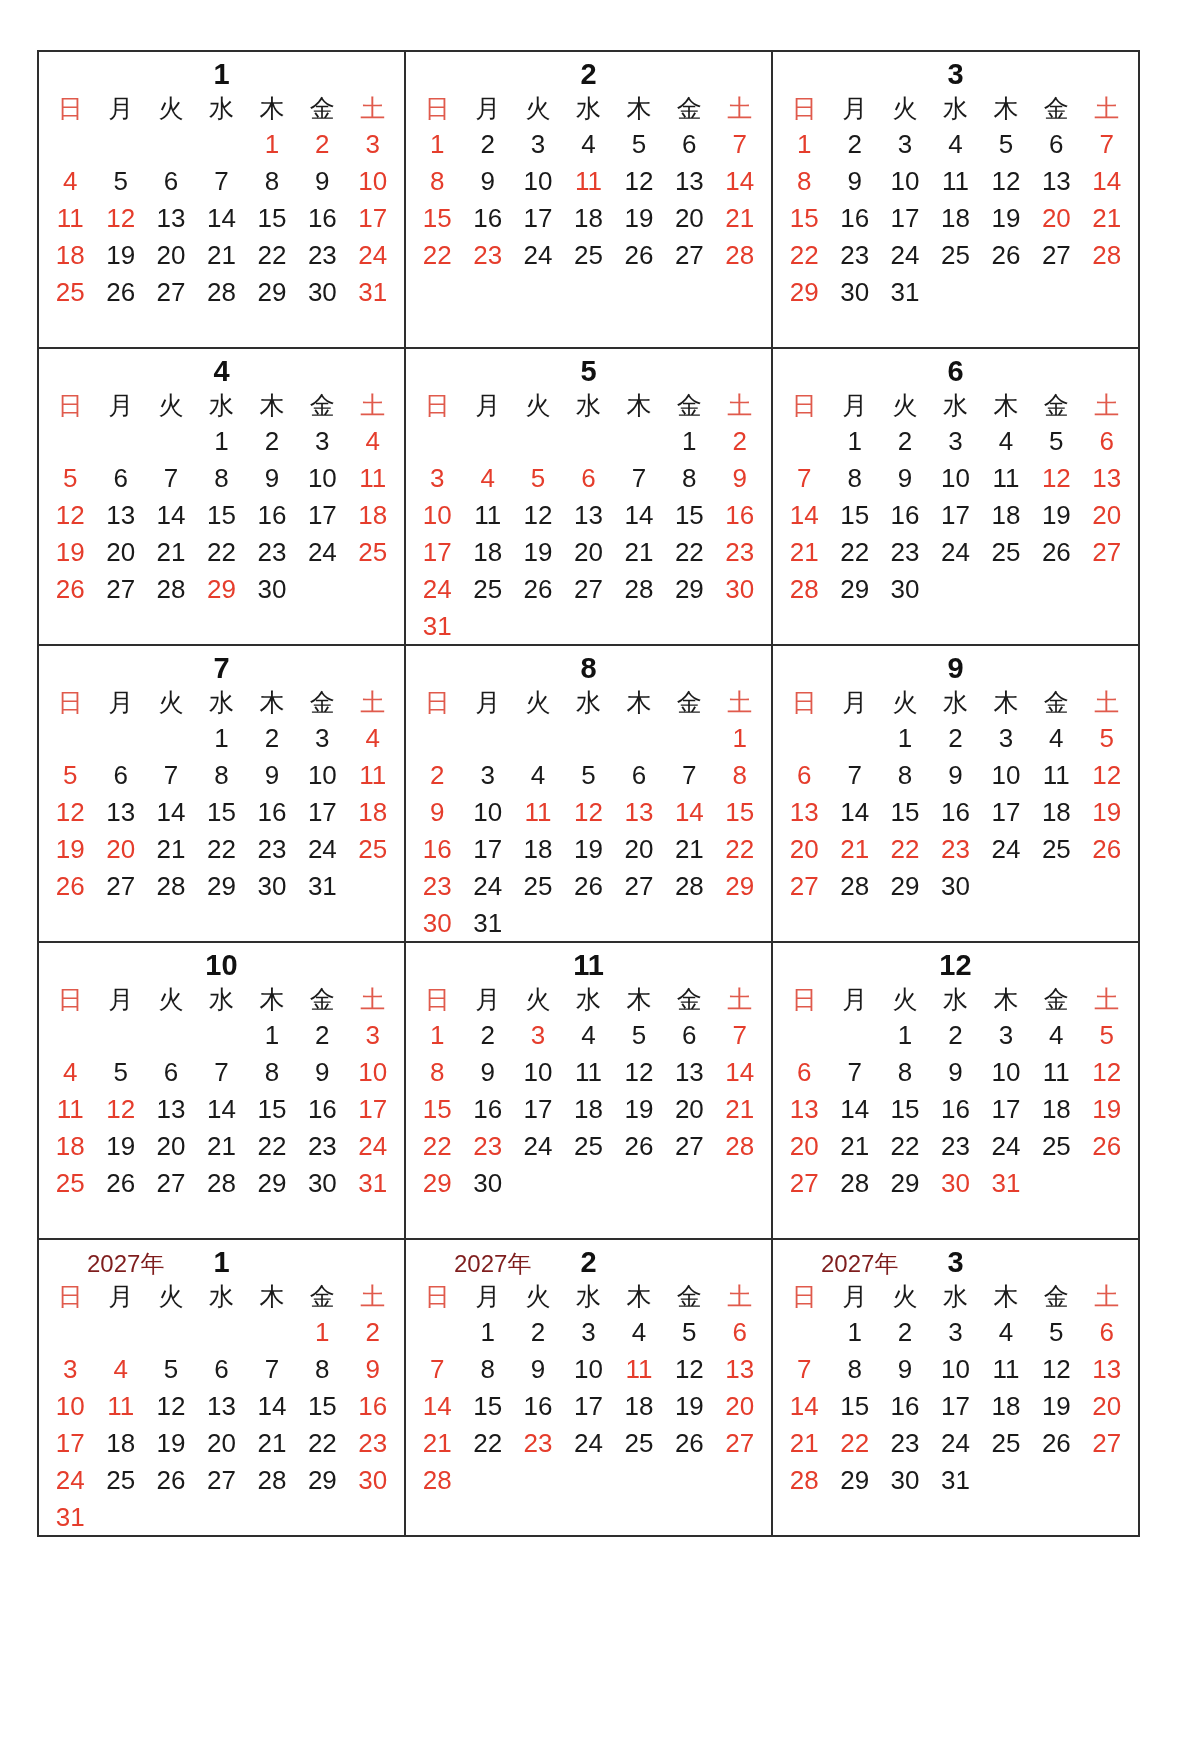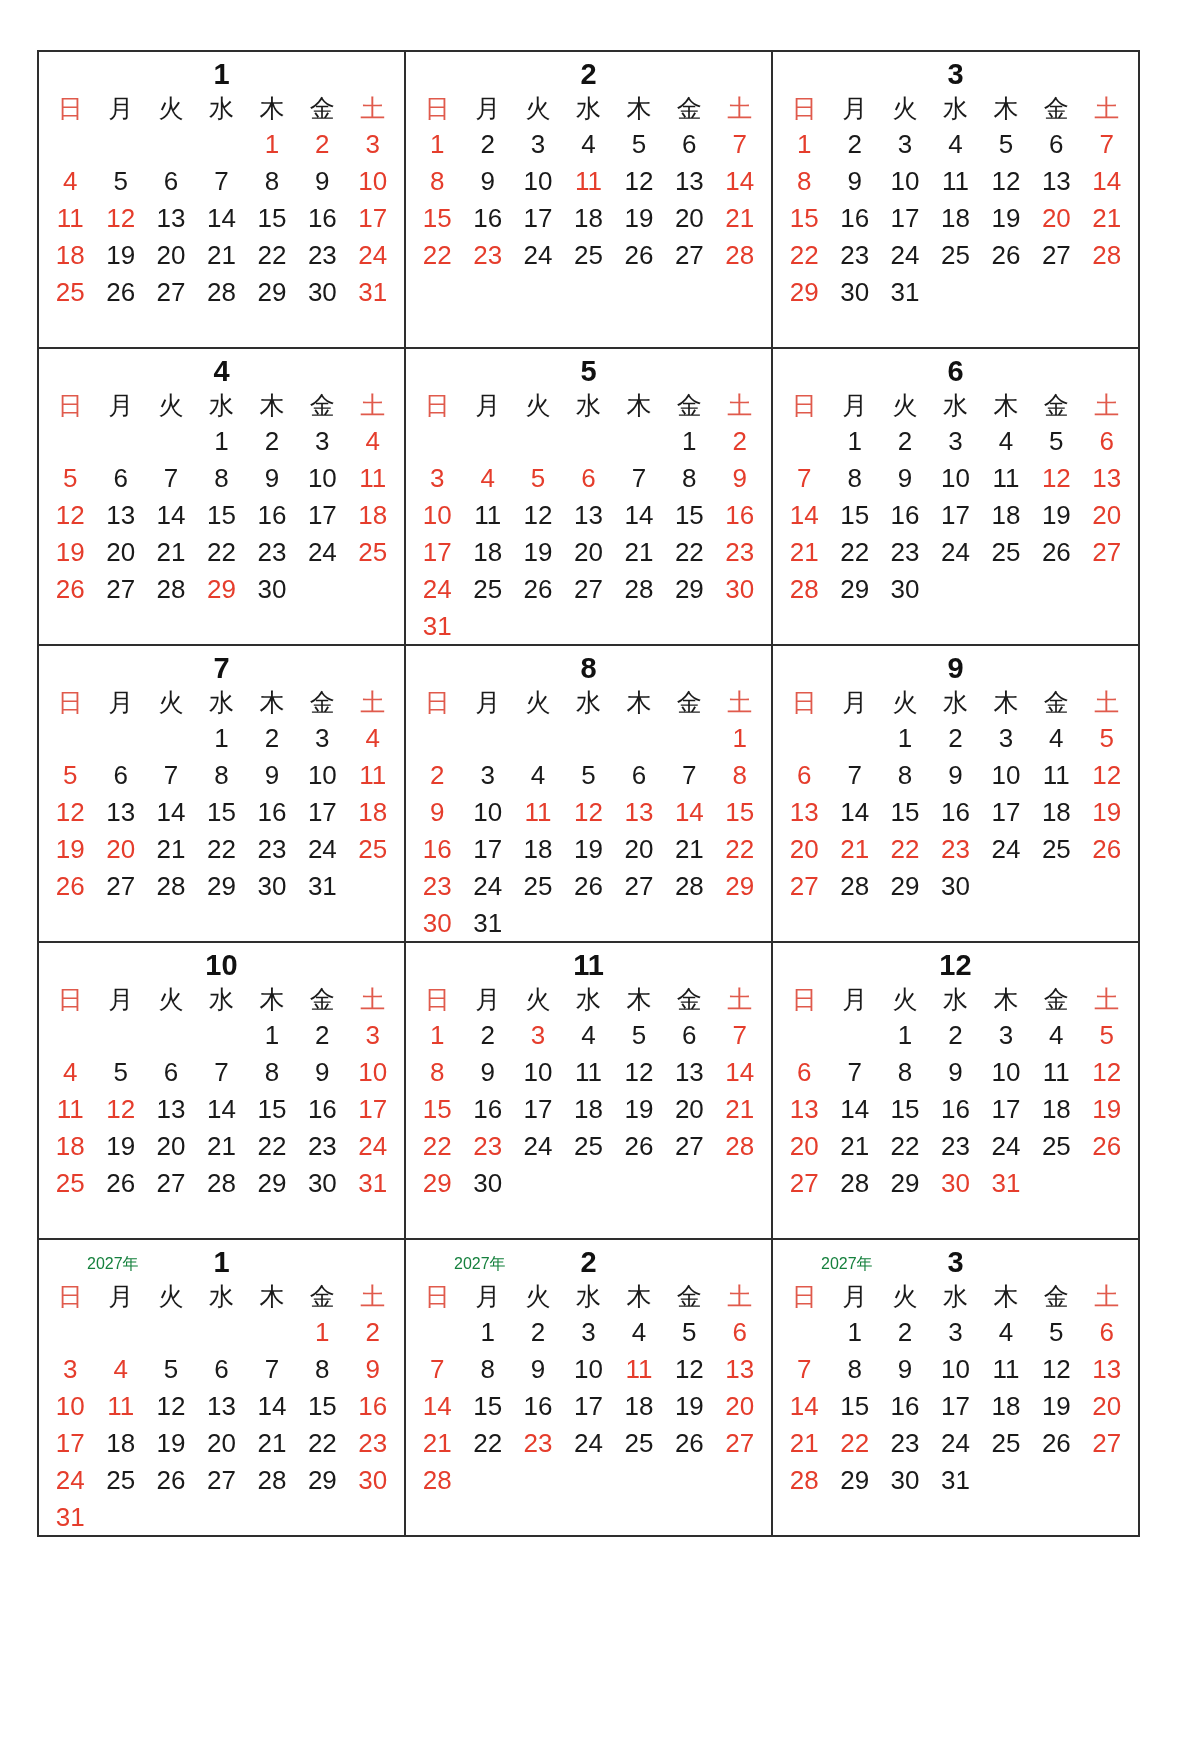--- a/index.html
+++ b/index.html
@@ -36,24 +36,24 @@
   .m-title {
     display:inline-block;
     font-size:29px;
     font-weight:700;
     line-height:32px;
     color:#111;
   }
   .m-year {
     position:absolute;
     left:48px; top:5px;
-    font-size:16px;
+    font-size:24px;
     font-weight:400;
     line-height:26px;
-    color:#15803d;
+    color:#7f1d1d;
   }
   .m-grid {
     display:grid;
     grid-template-columns:repeat(7, 1fr);
     padding:0 6px;
   }
   .wd {
     height:36px; line-height:36px;
     text-align:center;
     font-size:25px;

